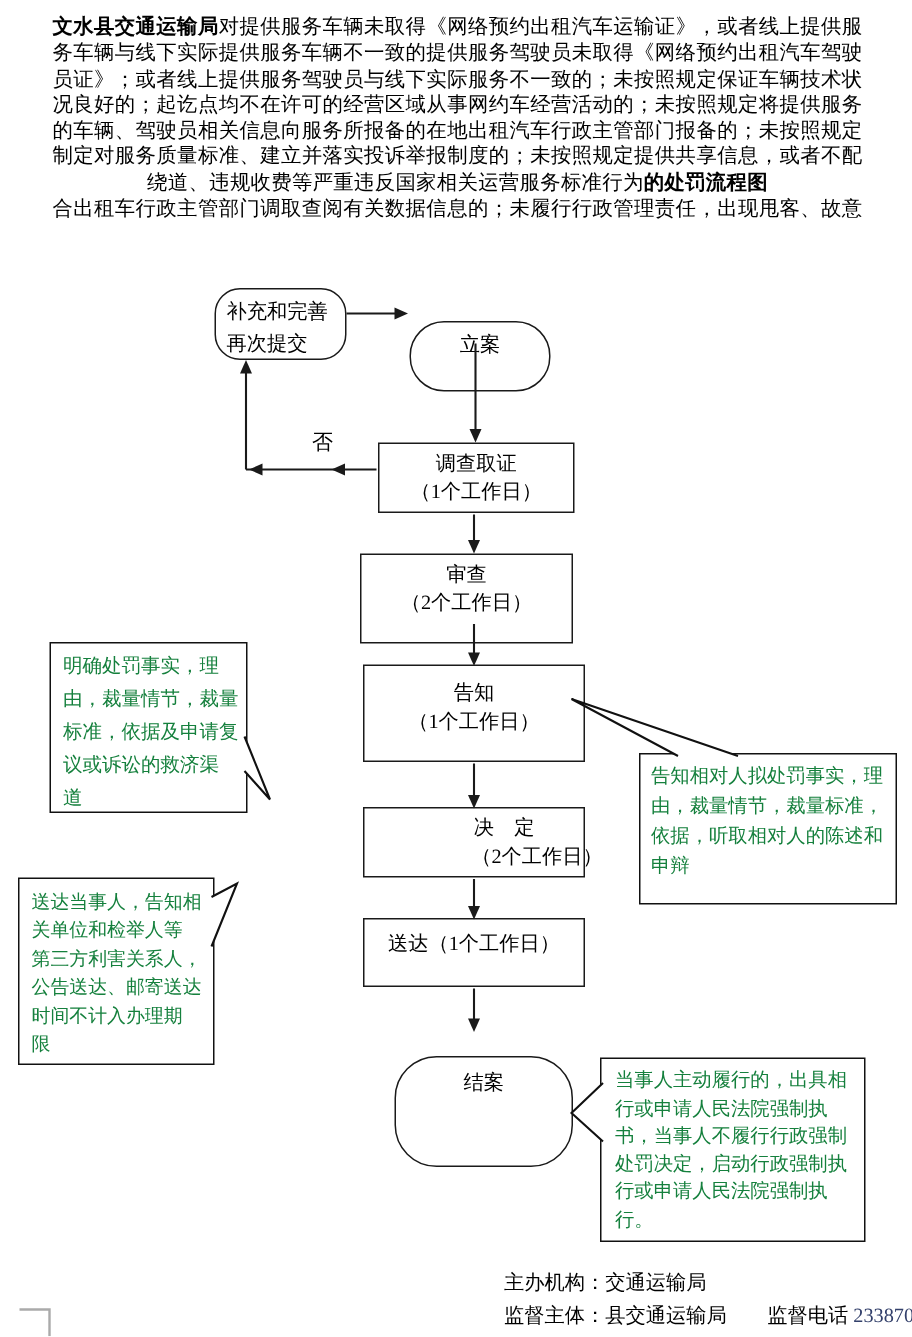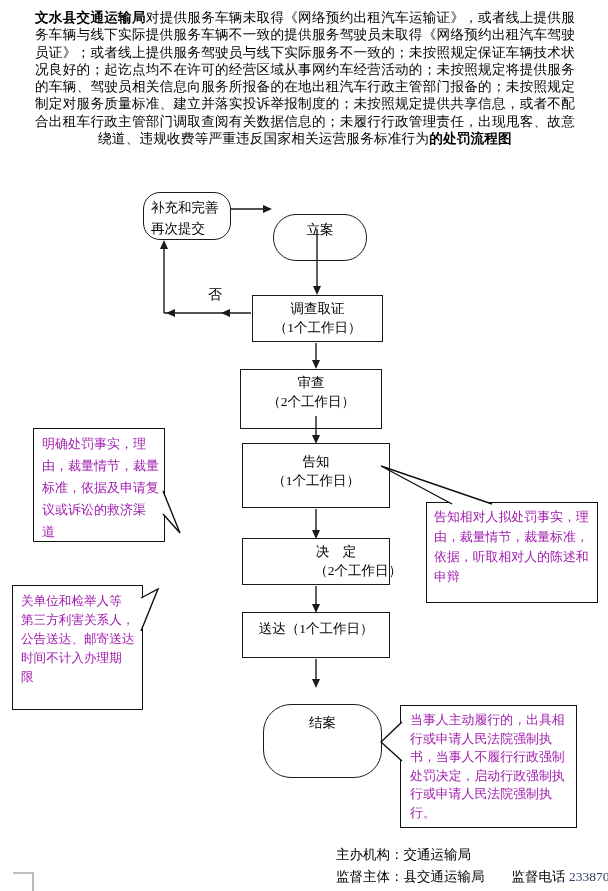--- a/index.html
+++ b/index.html
@@ -30,21 +30,21 @@
   #box-review{left:240px;top:369px;width:142px;height:60px;padding-top:4px;}
   #box-notify{left:242px;top:443px;width:148px;height:65px;padding-top:9px;}
   #box-decide{left:242px;top:538px;width:148px;height:47px;padding-top:4px;padding-left:40px;}
   #box-decide .shift{position:relative;left:22px;}
   #box-deliver{left:242px;top:612px;width:148px;height:46px;padding-top:7px;}
   #terminator-end{left:263px;top:672px;width:119px;height:74px;border-radius:28px;padding-top:10px;font-family:Liberation Mono, monospace;}
   .no-label{position:absolute;left:208px;top:286px;font-size:14px;}
   
   .callout{
     position:absolute;box-sizing:border-box;background:#fff;
-    border:1.4px solid #111;font-size:13px;color:#a21caf;
+    border:1.4px solid #111;font-size:13px;color:#15803d;
   }
   #co-left-mid{left:33px;top:428px;width:132px;height:114px;padding:4px 0 0 8px;line-height:22px;}
   #co-left-low{left:12px;top:585px;width:131px;height:125px;padding:6px 0 0 8px;line-height:19px;font-size:12.6px;}
   #co-right-mid{left:426px;top:502px;width:172px;height:101px;padding:4px 0 0 7px;line-height:20px;font-size:12.9px;}
   #co-right-low{left:400px;top:705px;width:177px;height:123px;padding:5px 0 0 9px;line-height:18.6px;font-size:12.9px;}
   
   .footer{position:absolute;left:336px;top:844px;font-size:13.5px;line-height:21.5px;white-space:nowrap;}
   .footer .gap{display:inline-block;width:27px;}
   .footer .phone{color:#33406b;}
   
@@ -59,22 +59,22 @@
 
 <div class="page">
 
   <div class="header">
     <div class="hline"><b>文水县交通运输局</b><span>对提供服务车辆未取得《网络预约出租汽车运输证》，或者线上提供服</span></div>
     <div class="hline">务车辆与线下实际提供服务车辆不一致的提供服务驾驶员未取得《网络预约出租汽车驾驶</div>
     <div class="hline">员证》；或者线上提供服务驾驶员与线下实际服务不一致的；未按照规定保证车辆技术状</div>
     <div class="hline">况良好的；起讫点均不在许可的经营区域从事网约车经营活动的；未按照规定将提供服务</div>
     <div class="hline">的车辆、驾驶员相关信息向服务所报备的在地出租汽车行政主管部门报备的；未按照规定</div>
     <div class="hline">制定对服务质量标准、建立并落实投诉举报制度的；未按照规定提供共享信息，或者不配</div>
+    <div class="hline last"><span>绕道、违规收费等严重违反国家相关运营服务标准行为</span><b>的处罚流程图</b></div>
     <div class="hline">合出租车行政主管部门调取查阅有关数据信息的；未履行行政管理责任，出现甩客、故意</div>
-    <div class="hline last"><span>绕道、违规收费等严重违反国家相关运营服务标准行为</span><b>的处罚流程图</b></div>
   </div>
 
   <div class="fbox" id="box-supplement">
     <div>补充和完善</div>
     <div>再次提交</div>
   </div>
 
   <div class="fbox terminator" id="terminator-start">
     <div>立案</div>
   </div>
@@ -111,20 +111,21 @@
 
   <div class="callout" id="co-left-mid">
     <div>明确处罚事实，理</div>
     <div>由，裁量情节，裁量</div>
     <div>标准，依据及申请复</div>
     <div>议或诉讼的救济渠</div>
     <div>道</div>
   </div>
 
   <div class="callout" id="co-left-low">
+    <div>送达当事人，告知相</div>
     <div>关单位和检举人等</div>
     <div>第三方利害关系人，</div>
     <div>公告送达、邮寄送达</div>
     <div>时间不计入办理期</div>
     <div>限</div>
   </div>
 
   <div class="callout" id="co-right-mid">
     <div>告知相对人拟处罚事实，理</div>
     <div>由，裁量情节，裁量标准，</div>

